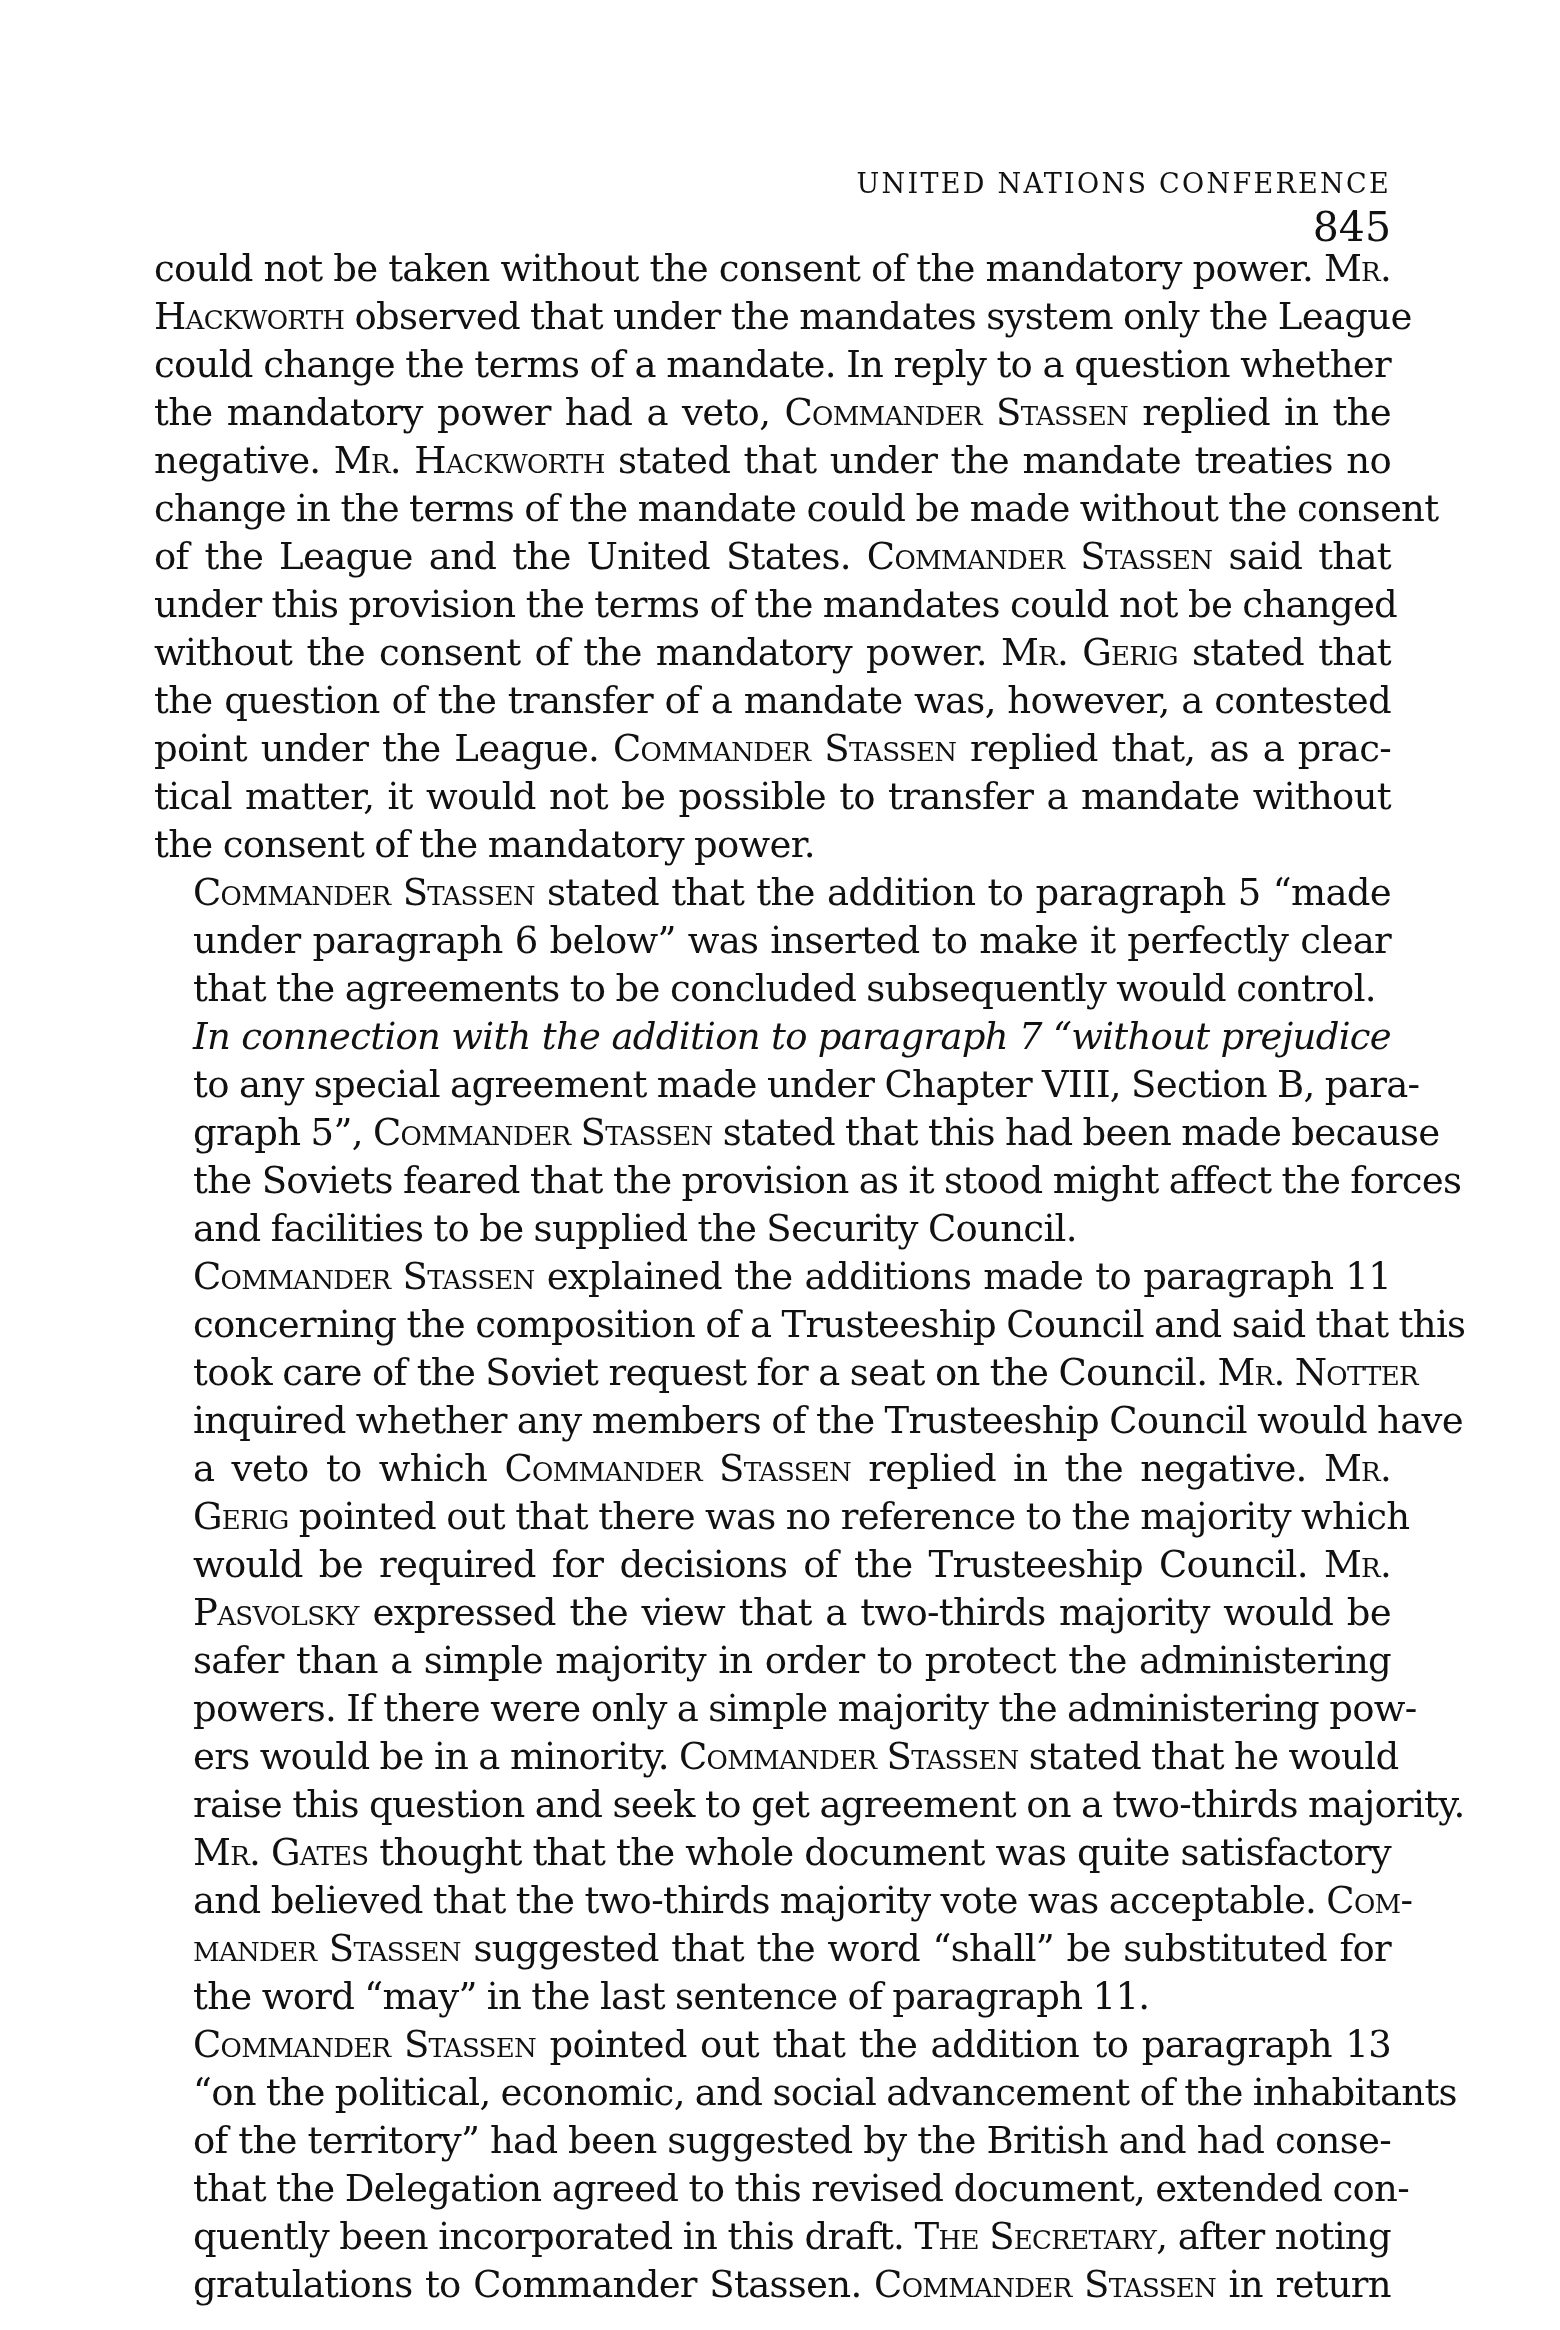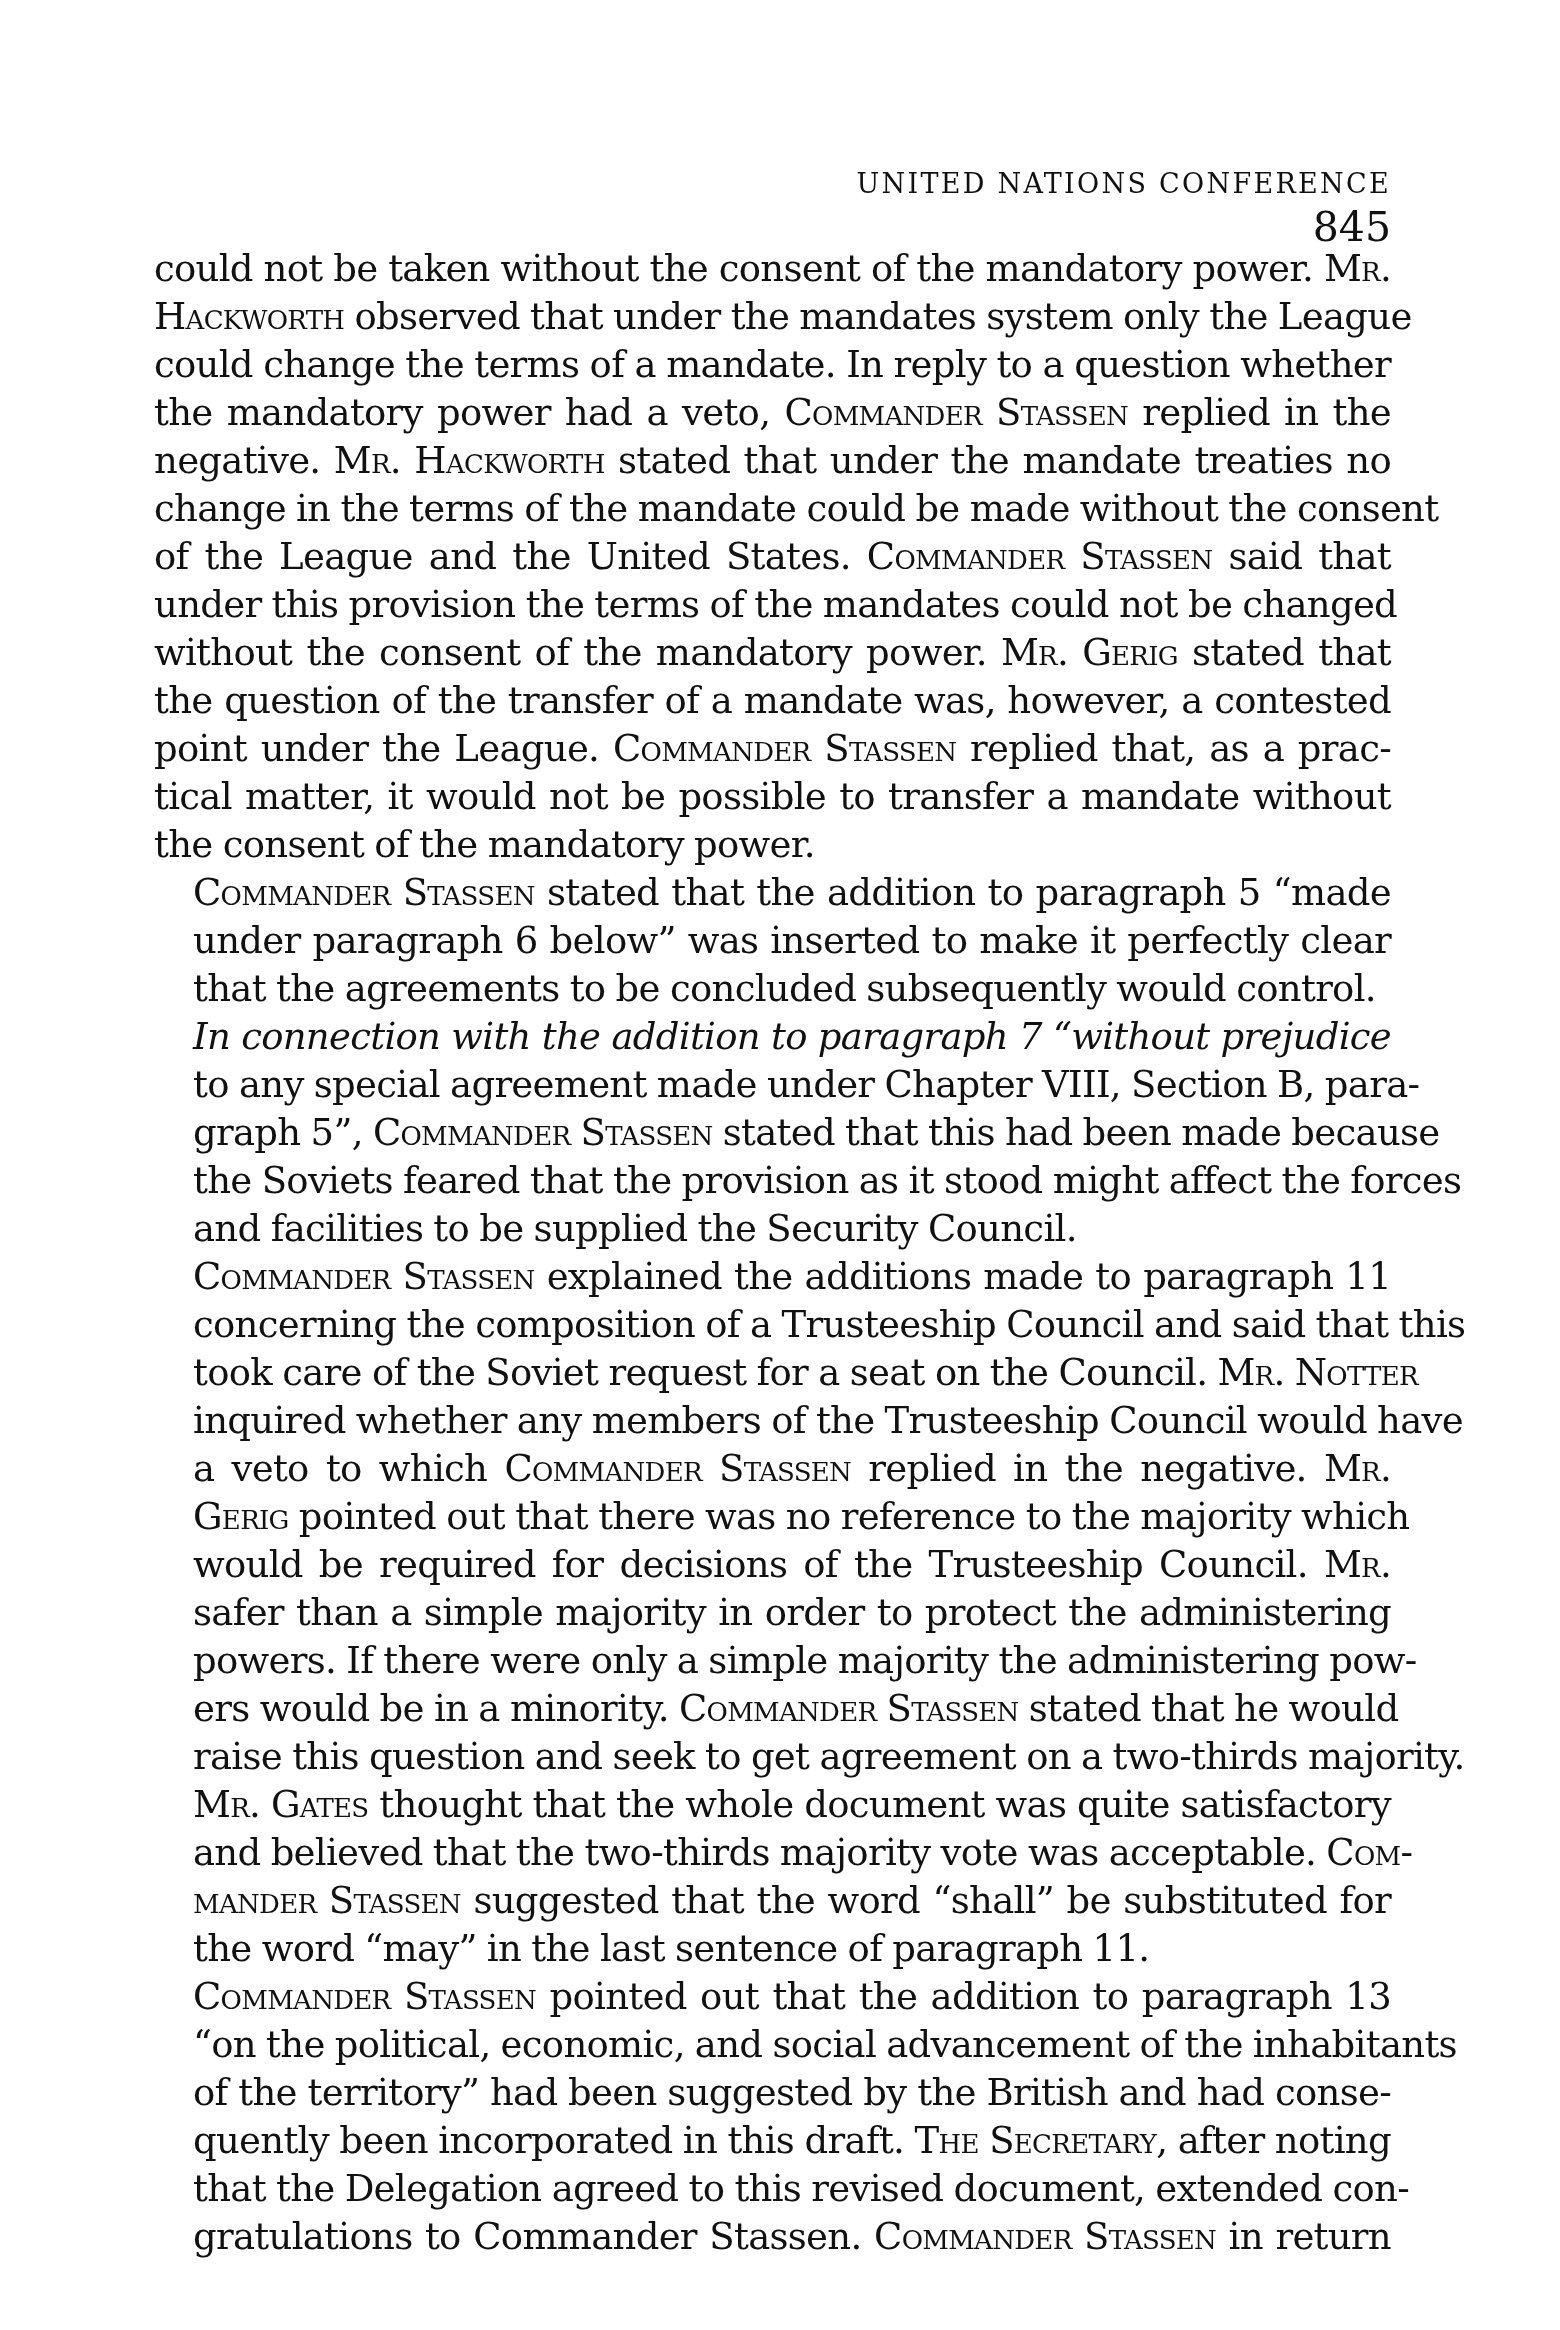--- a/index.html
+++ b/index.html
@@ -69,33 +69,34 @@
         <span class="line last"><span>and facilities to be supplied the Security Council.</span></span>
       </div>
       <div class="para indent">
         <span class="line" style="text-indent: 39px;"><span class="sc">Commander Stassen</span><span> explained the additions made to paragraph 11</span></span>
         <span class="line"><span>concerning the composition of a Trusteeship Council and said that this</span></span>
         <span class="line"><span>took care of the Soviet request for a seat on the Council. </span><span class="sc">Mr. Notter</span></span>
         <span class="line"><span>inquired whether any members of the Trusteeship Council would have</span></span>
         <span class="line"><span>a veto to which </span><span class="sc">Commander Stassen</span><span> replied in the negative. </span><span class="sc">Mr.</span></span>
         <span class="line"><span class="sc">Gerig</span><span> pointed out that there was no reference to the majority which</span></span>
         <span class="line"><span>would be required for decisions of the Trusteeship Council. </span><span class="sc">Mr.</span></span>
+        <span class="line"><span class="sc">Pasvolsky</span><span> expressed the view that a two-thirds majority would be</span></span>
         <span class="line"><span>safer than a simple majority in order to protect the administering</span></span>
         <span class="line"><span>powers. If there were only a simple majority the administering pow-</span></span>
         <span class="line"><span>ers would be in a minority. </span><span class="sc">Commander Stassen</span><span> stated that he would</span></span>
         <span class="line"><span>raise this question and seek to get agreement on a two-thirds majority.</span></span>
         <span class="line"><span class="sc">Mr. Gates</span><span> thought that the whole document was quite satisfactory</span></span>
         <span class="line"><span>and believed that the two-thirds majority vote was acceptable. </span><span class="sc">Com-</span></span>
         <span class="line"><span class="sc">mander Stassen</span><span> suggested that the word “shall” be substituted for</span></span>
         <span class="line last"><span>the word “may” in the last sentence of paragraph 11.</span></span>
       </div>
       <div class="para indent">
         <span class="line" style="text-indent: 39px;"><span class="sc">Commander Stassen</span><span> pointed out that the addition to paragraph 13</span></span>
         <span class="line"><span>“on the political, economic, and social advancement of the inhabitants</span></span>
         <span class="line"><span>of the territory” had been suggested by the British and had conse-</span></span>
+        <span class="line"><span>that the Delegation agreed to this revised document, extended con-</span></span>
         <span class="line"><span>quently been incorporated in this draft. </span><span class="sc">The Secretary</span><span>, after noting</span></span>
-        <span class="line"><span>that the Delegation agreed to this revised document, extended con-</span></span>
         <span class="line"><span>gratulations to Commander Stassen. </span><span class="sc">Commander Stassen</span><span> in return</span></span>
         <span class="line last"></span>
       </div>
     </div>
 </div>
 
 
 </body></html>

